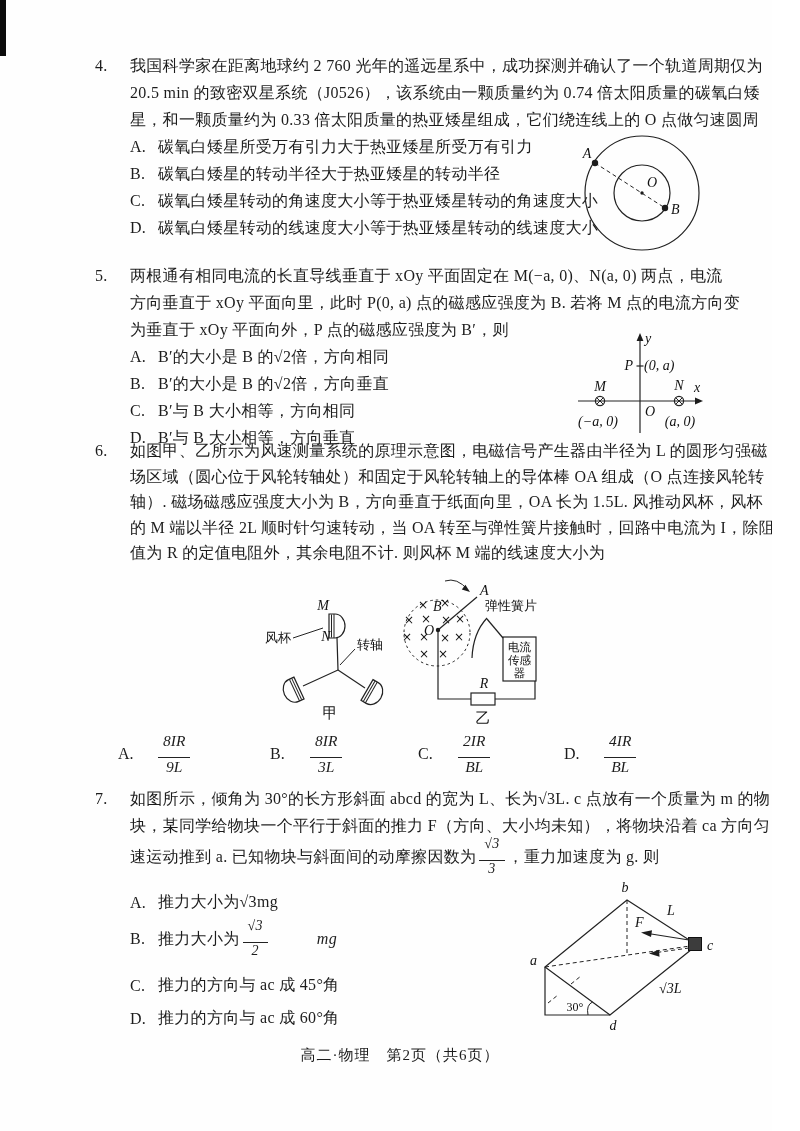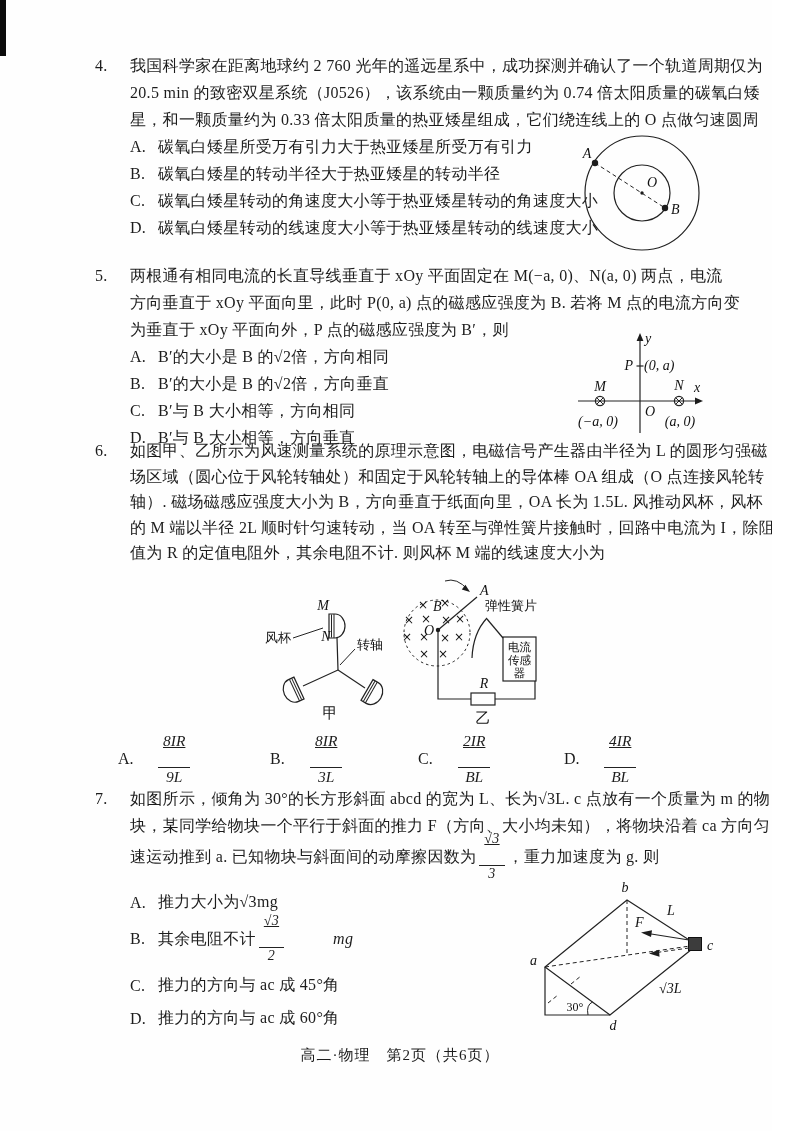--- a/index.html
+++ b/index.html
@@ -8,21 +8,21 @@
   .scan-mark{position:absolute;left:0;top:0;width:6px;height:56px;background:#0b0b0b;}
   .q{position:absolute;left:95px;width:670px;}
   .qline{font-size:16px;letter-spacing:0.3px;white-space:nowrap;height:27px;line-height:27px;}
   .q6 .qline{height:25.5px;line-height:25.5px;}
   .qnum{display:inline-block;width:35px;}
   .indent{padding-left:35px;}
   .optlabel{display:inline-block;min-width:28px;}
   .mathit{font-style:italic;margin-left:46px;}
   
   .frac{display:inline-flex;flex-direction:column;align-items:center;vertical-align:middle;font-style:italic;line-height:1.05;}
-  .frac .num{display:block;padding:0 5px 18px 5px;border-bottom:1.3px solid #222;text-decoration:underline;}
+  .frac .num{display:block;padding:0 5px 8px 5px;border-bottom:1.3px solid #222;}
   .frac .den{display:block;padding-top:1px;}
   
   .q6opts{position:absolute;top:733px;left:0;width:800px;height:56px;}
   .fopt{position:absolute;top:0;display:flex;align-items:center;gap:12px;font-size:16px;}
   .fopt .frac{font-size:15.5px;}
   
   .flexline{display:flex;align-items:center;font-size:16px;letter-spacing:0.3px;white-space:nowrap;}
   .smallfrac{font-size:14px;margin:0 3px;}
   
   .footer{position:absolute;left:0;top:1046px;width:800px;text-align:center;font-size:15px;letter-spacing:1px;}
@@ -217,21 +217,21 @@
     <span>，重力加速度为 g.  则</span>
   </div>
 
   <div style="position:absolute;left:130px;top:890px;width:420px">
     <div class="flexline" style="position:absolute;top:2px">
       <span class="optlabel">A.</span>
       <span>推力大小为√3mg</span>
     </div>
     <div class="flexline" style="position:absolute;top:26px;height:46px">
       <span class="optlabel">B.</span>
-      <span>其余电阻不计</span>
+      <span>推力大小为</span>
       <span class="frac smallfrac">
           <span class="num">√3</span>
           <span class="den">2</span>
         </span>
       <span class="mathit">mg</span>
     </div>
     <div class="flexline" style="position:absolute;top:85px">
       <span class="optlabel">C.</span>
       <span>推力的方向与 ac 成 45°角</span>
     </div>

